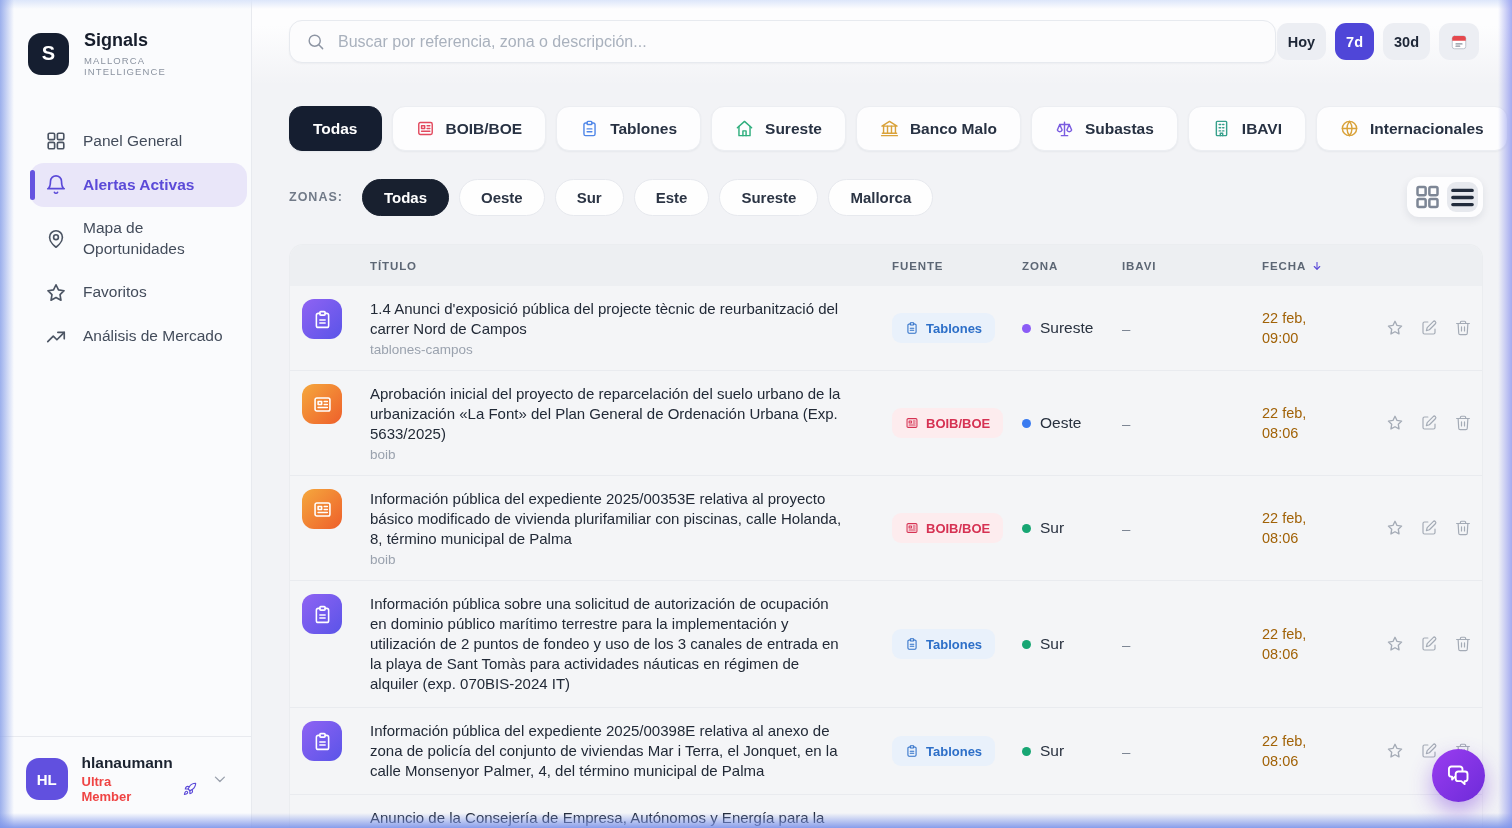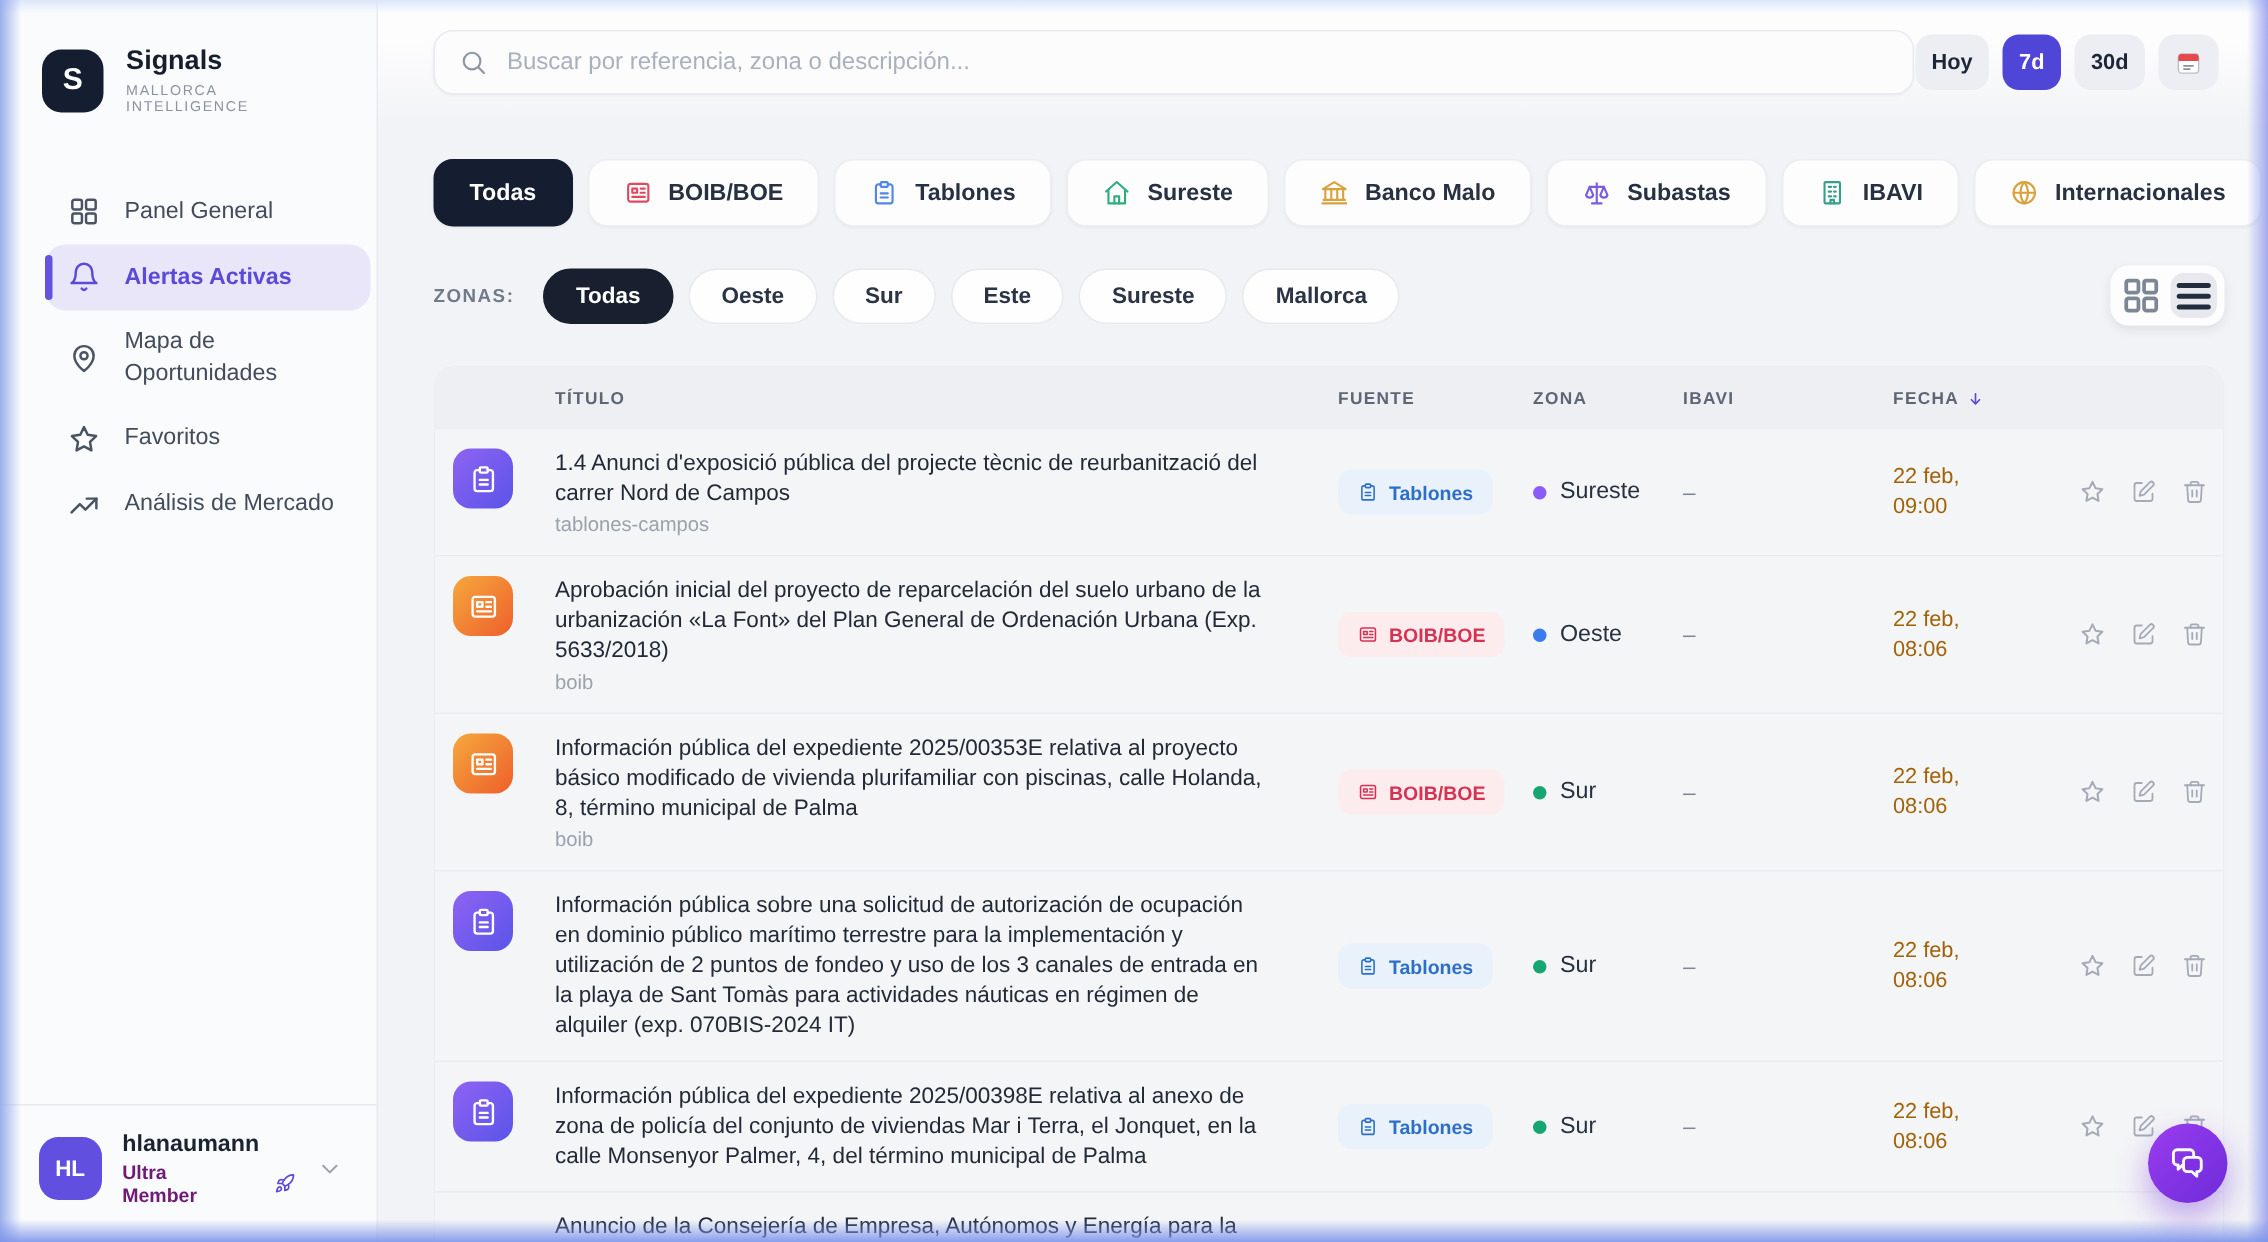--- a/index.html
+++ b/index.html
@@ -25,21 +25,21 @@
   .nav-item { display:flex; align-items:center; gap:16px; padding:11px 15px; border-radius:14px; color:#434c5b; font-size:15.5px; font-weight:500; position:relative; cursor:pointer; }
   .nav-item .ni { width:22px; height:22px; flex:0 0 22px; color:#4b5463; }
   .nav-item.active { background:#e9e6f9; color:#5b4ad8; font-weight:600; }
   .nav-item.active .ni { color:#5b4ad8; }
   .nav-item.active::before { content:""; position:absolute; left:0; top:7px; bottom:7px; width:5px; border-radius:6px; background:#6553e0; }
   .nav-item .lbl { line-height:1.35; }
   .side-spacer { flex:1; }
   .user-box { border-top:1px solid #e8eaef; padding:17px 22px 24px 26px; display:flex; align-items:center; gap:14px; }
   .avatar { width:42px; height:42px; border-radius:13px; background:#6150df; color:#fff; font-weight:700; font-size:15px; display:flex; align-items:center; justify-content:center; }
   .user-name { font-size:15.5px; font-weight:700; color:#1b2330; }
-  .user-plan { font-size:13px; font-weight:700; color:#701a75; display:flex; align-items:center; gap:20px; margin-top:2px; }
+  .user-plan { font-size:13px; font-weight:700; color:#ef4444; display:flex; align-items:center; gap:20px; margin-top:2px; }
   .user-plan .ni { width:14px; height:14px; color:#5b4ad8; }
   .user-chevron { margin-left:auto; color:#9aa1ad; width:18px; height:18px; cursor:pointer; }
 
   
   .main { flex:1; min-width:0; background:#f2f3f6; display:flex; flex-direction:column; position:relative; }
   .topbar { height:85px; flex:0 0 85px; padding:20px 33px 0 37px; display:flex; align-items:flex-start; background:linear-gradient(to bottom, #fdfdfe 30%, rgba(253,253,254,0)); }
   .search { width:987px; height:43px; background:#fcfcfd; border:1px solid #e7eaef; border-radius:13px; display:flex; align-items:center; gap:13px; padding:0 16px; box-shadow:0 1px 2px rgba(20,30,60,.04); }
   .search .ni { width:19px; height:19px; color:#8d95a3; flex:0 0 19px; }
   .search input { border:none; outline:none; background:transparent; font-size:16px; color:#333c49; flex:1; font-family:"Liberation Sans",sans-serif; }
   .search input::placeholder { color:#a9b1bd; }
@@ -426,21 +426,21 @@
                   <span class="ni">
                     <svg viewBox="0 0 24 24" fill="none" stroke="currentColor" stroke-width="1.8" stroke-linecap="round" stroke-linejoin="round">
                       <rect x="3.5" y="4.5" width="17" height="15" rx="2"></rect>
                       <path d="M7 8.5h4V12H7z"></path>
                       <path d="M14 8.5h3.5M14 12h3.5M7 15.5h10.5"></path>
                     </svg>
                   </span>
                 </div>
               </div>
               <div class="cell-title">
-                <div class="title">Aprobación inicial del proyecto de reparcelación del suelo urbano de la urbanización «La Font» del Plan General de Ordenación Urbana (Exp. 5633/2018)</div>
+                <div class="title">Aprobación inicial del proyecto de reparcelación del suelo urbano de la urbanización «La Font» del Plan General de Ordenación Urbana (Exp. 5633/2025)</div>
                 <div class="subtitle">boib</div>
               </div>
               <div><span class="badge boib">
                   <span class="ni">
                     <svg viewBox="0 0 24 24" fill="none" stroke="currentColor" stroke-width="1.8" stroke-linecap="round" stroke-linejoin="round">
                       <rect x="3.5" y="4.5" width="17" height="15" rx="2"></rect>
                       <path d="M7 8.5h4V12H7z"></path>
                       <path d="M14 8.5h3.5M14 12h3.5M7 15.5h10.5"></path>
                     </svg>
                   </span>

